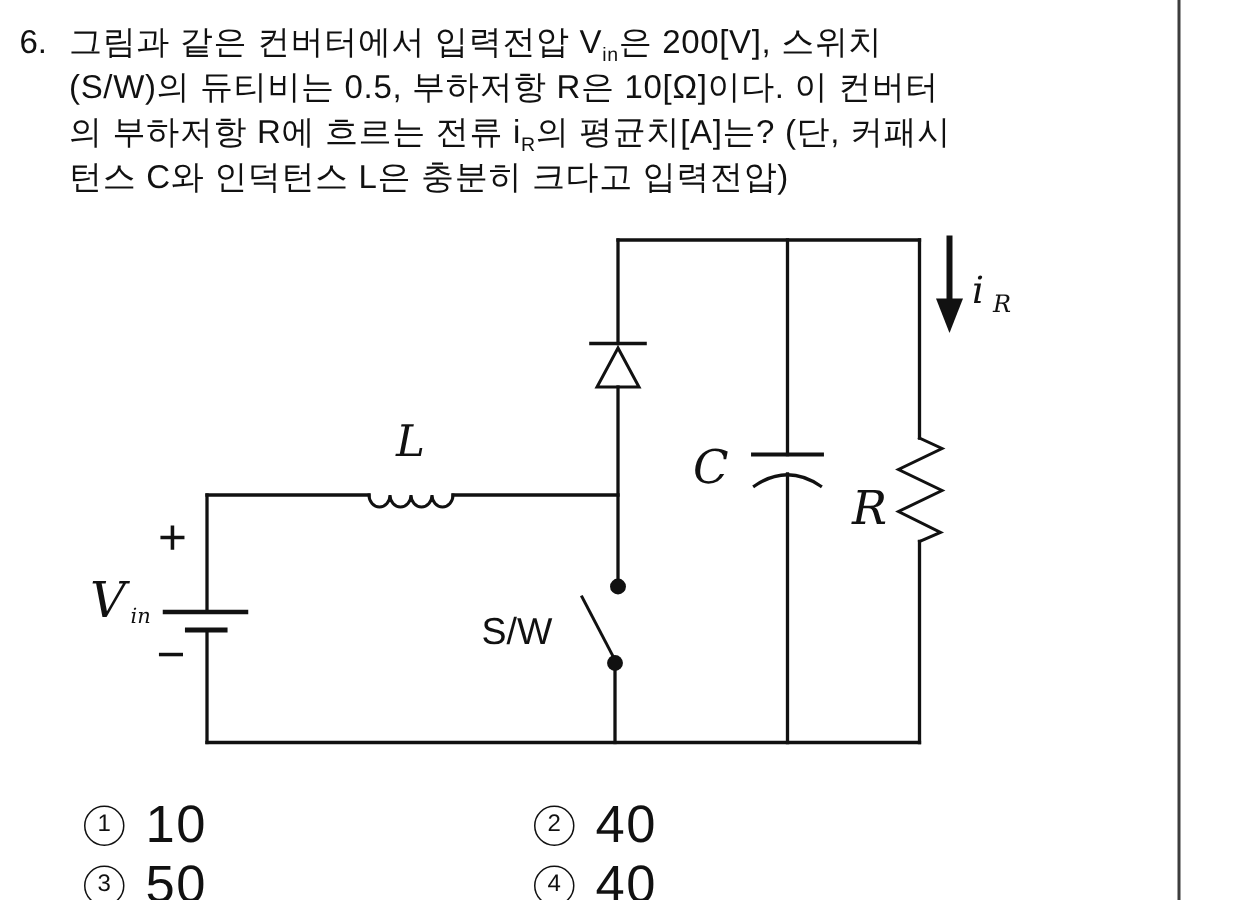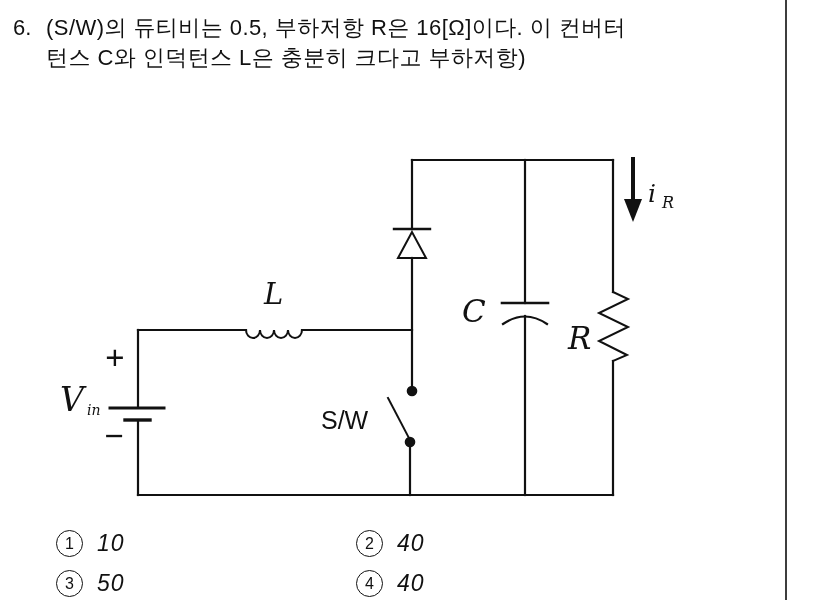--- a/index.html
+++ b/index.html
@@ -19,35 +19,37 @@
   .circuit{position:absolute;left:0;top:0;}
   .lbl-serif{font-family:"DejaVu Serif","Liberation Serif",serif;font-style:italic;fill:#111111;}
   .lbl-sans{font-family:"Liberation Sans",sans-serif;fill:#111111;}
   
   .option{position:absolute;display:flex;align-items:center;gap:14px;}
   .onum{
     width:25px;height:25px;border:1.6px solid #111111;border-radius:50%;
     display:flex;align-items:center;justify-content:center;
     font-size:16px;line-height:1;flex:none;
   }
-  .oval{font-size:23px;letter-spacing:1px;font-style:italic;}
+  .oval{font-size:35px;letter-spacing:1px;}
   
   .divider{position:absolute;top:0;height:600px;width:2px;background:#3d3d3d;}
 </style>
 </head>
 <body>
 
 <div class="page">
 
   <div class="question">
     <div class="qrow">
       <span class="qnum">6.</span>
       <div class="qtext">
-        <div class="qline">(S/W)의 듀티비는 0.5, 부하저항 R은 16[Ω]이다. 이 컨버터</div>
-        <div class="qline">턴스 C와 인덕턴스 L은 충분히 크다고 부하저항)</div>
+        <div class="qline"><span>그림과 같은 컨버터에서 입력전압 V</span><sub>in</sub><span>은 200[V], 스위치</span></div>
+        <div class="qline">(S/W)의 듀티비는 0.5, 부하저항 R은 10[Ω]이다. 이 컨버터</div>
+        <div class="qline"><span>의 부하저항 R에 흐르는 전류 i</span><sub>R</sub><span>의 평균치[A]는? (단, 커패시</span></div>
+        <div class="qline">턴스 C와 인덕턴스 L은 충분히 크다고 입력전압)</div>
       </div>
     </div>
   </div>
 
   <svg class="circuit" width="826" height="600" viewBox="0 0 826 600">
     <g stroke="#111111" stroke-width="2.2" fill="none" stroke-linecap="square">
 
       <path d="M412,160 H613"></path>
 
       <path d="M412,160 V229"></path>

